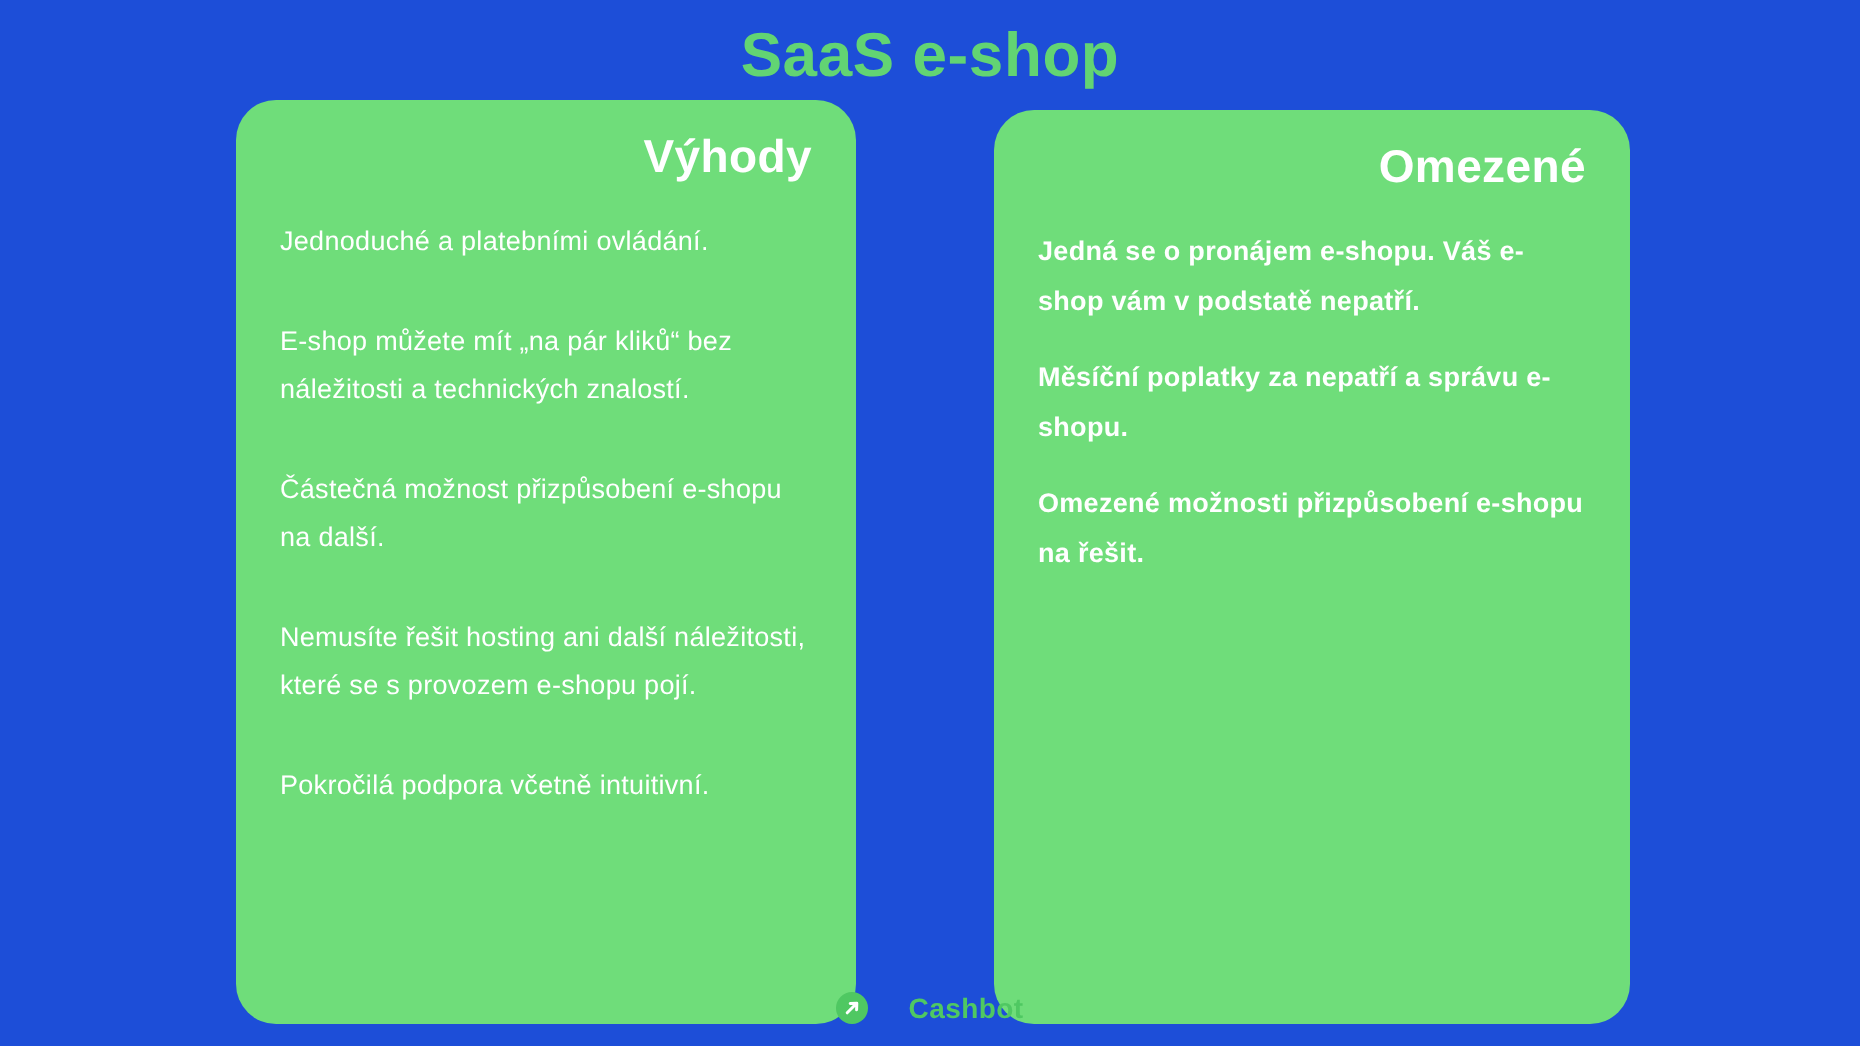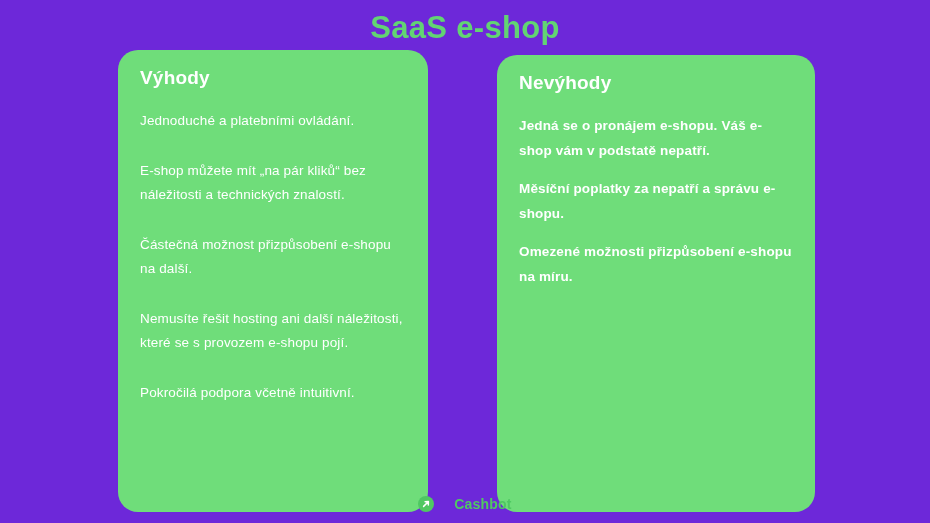--- a/index.html
+++ b/index.html
@@ -13,21 +13,21 @@
     background: #ffffff;
     font-family: "Liberation Sans", sans-serif;
     overflow: hidden;
     position: relative;
   }
 
   .slide {
     position: relative;
     width: 930px;
     height: 523px;
-    background: #6d28d9;
+    background: #1d4ed8;
   }
 
   .page-title {
     position: absolute;
     top: 8px;
     left: 0;
     width: 930px;
     text-align: center;
     font-size: 31px;
     font-weight: bold;
@@ -55,23 +55,23 @@
 
   .card-right {
     left: 497px;
     top: 55px;
     width: 318px;
     height: 457px;
     padding: 0 22px;
   }
 
   .card-heading {
-    text-align: left;
+    text-align: right;
     color: #ffffff;
-    font-size: 19px;
+    font-size: 23px;
     font-weight: bold;
     letter-spacing: 0.2px;
     line-height: 24px;
   }
 
   .card-left .card-heading { margin-top: 16px; }
   .card-right .card-heading { margin-top: 16px; }
 
   .bullets {
     list-style: none;
@@ -141,25 +141,25 @@
     <ul class="bullets">
       <li class="bullet">Jednoduché a platebními ovládání.</li>
       <li class="bullet">E-shop můžete mít „na pár kliků“ bez náležitosti a technických znalostí.</li>
       <li class="bullet">Částečná možnost přizpůsobení e-shopu na další.</li>
       <li class="bullet">Nemusíte řešit hosting ani další náležitosti, které se s provozem e-shopu pojí.</li>
       <li class="bullet">Pokročilá podpora včetně intuitivní.</li>
     </ul>
   </div>
 
   <div class="card card-right">
-    <div class="card-heading">Nevýhody</div>
+    <div class="card-heading">Omezené</div>
     <ul class="bullets">
       <li class="bullet">Jedná se o pronájem e-shopu. Váš e-shop vám v podstatě nepatří.</li>
       <li class="bullet">Měsíční poplatky za nepatří a správu e-shopu.</li>
-      <li class="bullet">Omezené možnosti přizpůsobení e-shopu na míru.</li>
+      <li class="bullet">Omezené možnosti přizpůsobení e-shopu na řešit.</li>
     </ul>
   </div>
 
   <div class="brand">
     <span class="brand-mark">
       <svg width="10" height="10" viewBox="0 0 10 10" aria-hidden="true">
         <path d="M2.6 7.4 L7.0 3.0 M4.1 2.7 L7.4 2.6 L7.3 5.9" stroke="#ffffff" stroke-width="1.5" stroke-linecap="round" stroke-linejoin="round" fill="none"></path>
       </svg>
     </span>
     <span class="brand-name">Cashbot</span>

